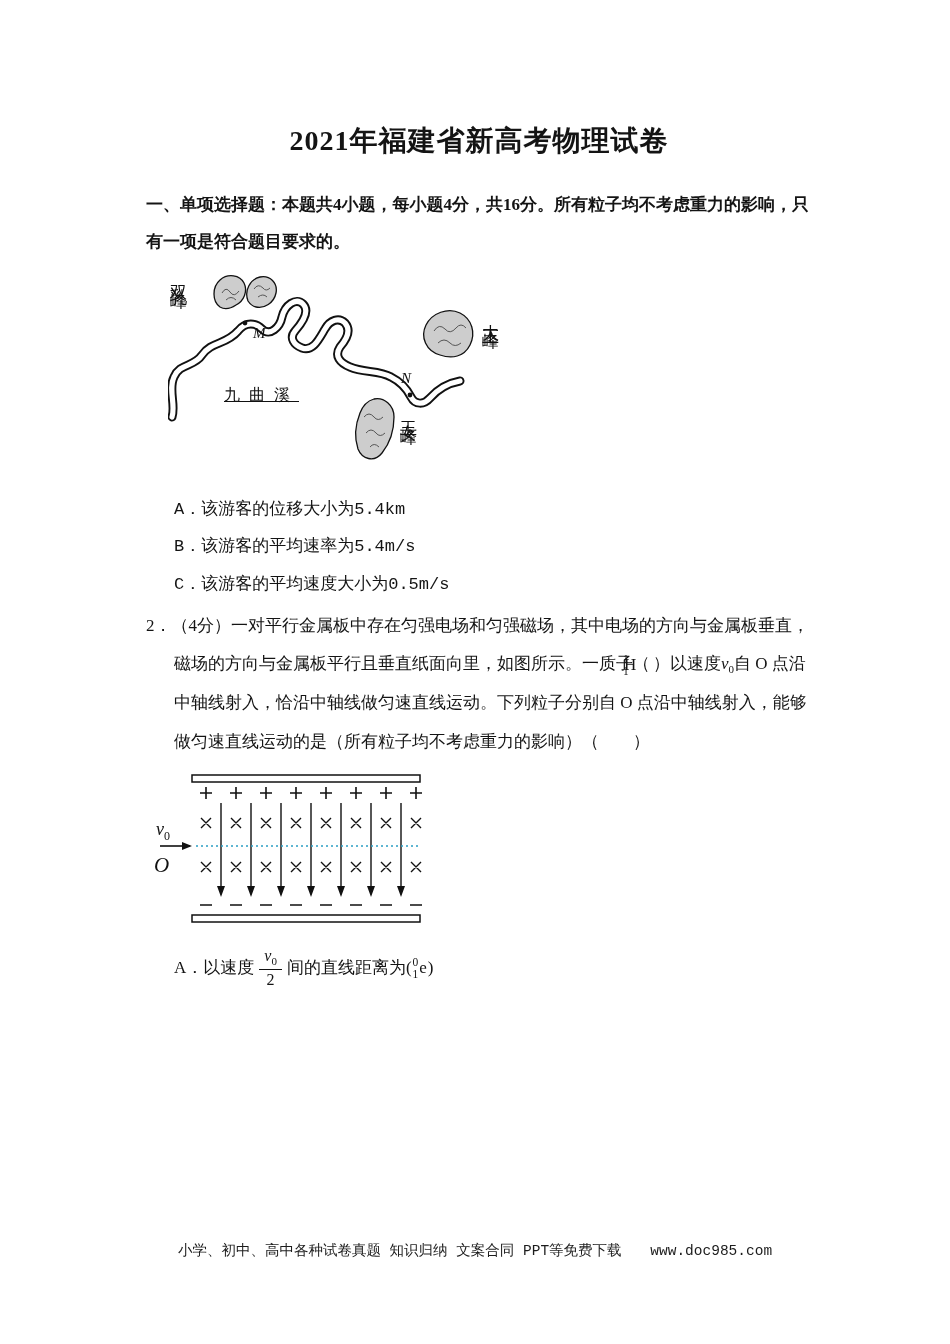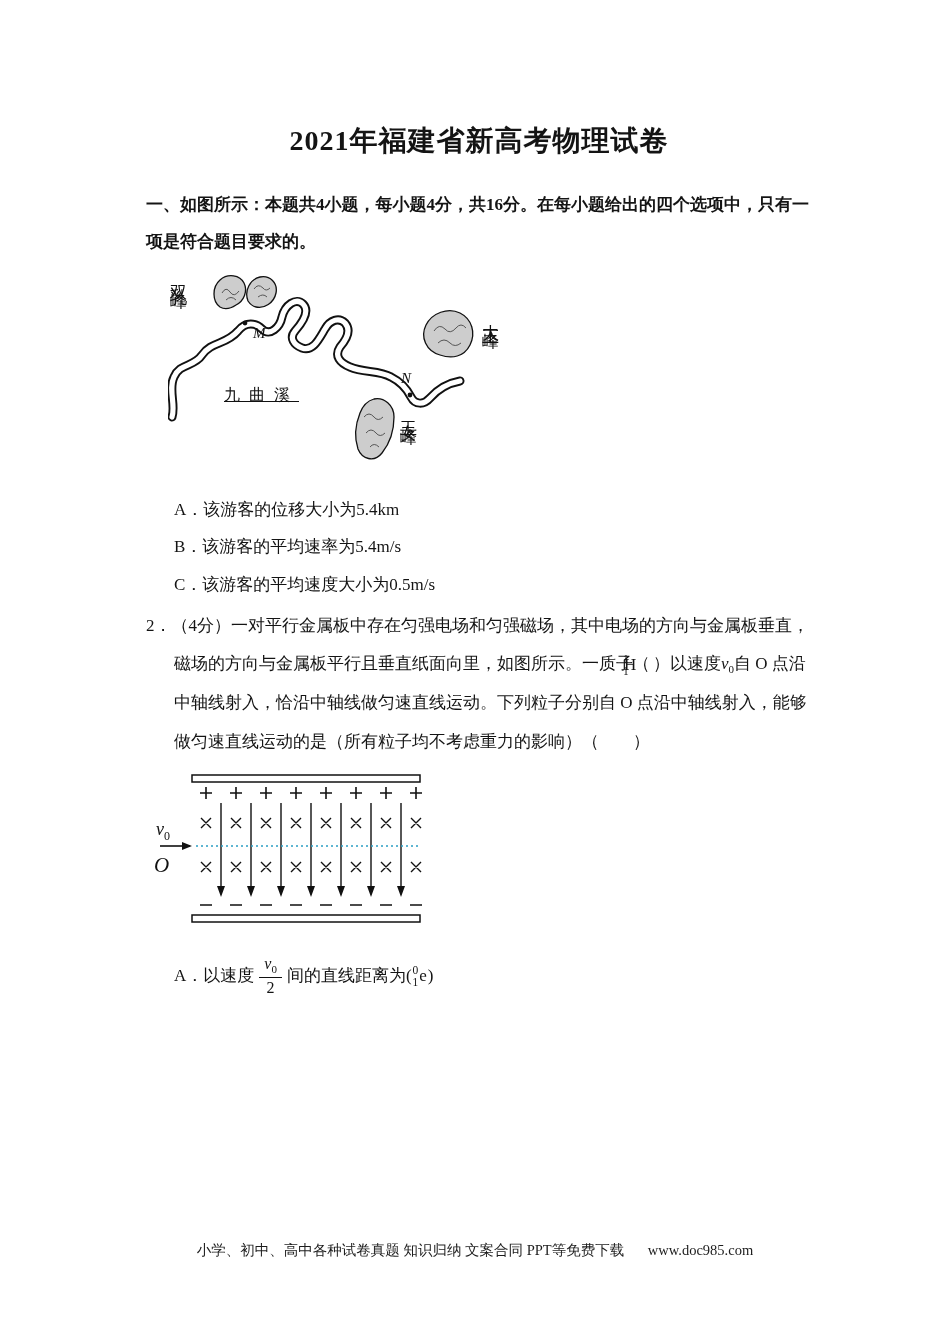--- a/index.html
+++ b/index.html
@@ -10,21 +10,21 @@
     color:#141414;
   }
   .page { position:absolute; inset:0; padding:122px 138px 0 146px; }
 
   .title { text-align:center; font-size:28px; font-weight:bold; letter-spacing:1px; margin-bottom:26px; }
 
   .section-heading { font-size:17px; font-weight:bold; line-height:2.2; margin-bottom:4px; }
 
   .question { font-size:17px; line-height:2.25; padding-left:28px; text-indent:-28px; }
 
-  .options { padding-left:28px; font-size:17px; margin-bottom:4px; }
+  .options { padding-left:28px; font-size:17px; margin-bottom:4px;font-family:Liberation Mono, monospace; }
   .option  { line-height:2.2; }
 
   
   .fig { position:relative; }
   .fig svg { position:absolute; left:0; top:0; }
   .lab { position:absolute; color:#111; white-space:nowrap; }
   .vtext { writing-mode:vertical-rl; text-orientation:upright; font-size:17px; letter-spacing:4px; line-height:1; }
   .itvar { font-style:italic; font-size:15px; }
 
   .fig1 { width:345px; height:216px; margin:6px 0 8px 22px; }
@@ -44,33 +44,33 @@
 
   .ivar { font-style:italic; }
   .ivar sub, .q2 sub { font-size:11px; font-style:normal; }
 
   .frac { display:inline-block; text-align:center; vertical-align:middle; margin:0 5px; line-height:1.15; font-size:16px; }
   .frac .num { display:block; border-bottom:1.4px solid #111; padding:0 5px 1px; }
   .frac .den { display:block; padding-top:1px; }
   .frac .it  { font-style:italic; }
   .frac sub  { font-size:11px; }
 
-  .optA { padding-left:28px; font-size:17px; line-height:1.5; margin-top:16px; display:flex; align-items:center; flex-wrap:wrap; }
+  .optA { padding-left:28px; font-size:17px; line-height:1.5; margin-top:8px; display:flex; align-items:center; flex-wrap:wrap; }
 
-  .footer { position:absolute; left:0; right:0; bottom:84px; text-align:center; font-size:14.5px; color:#1c1c1c; }
+  .footer { position:absolute; left:0; right:0; bottom:84px; text-align:center; font-size:14.5px; color:#1c1c1c;font-family:Liberation Mono, monospace; }
   .footer .site { margin-left:20px; }
 </style>
 </head>
 <body>
 
 <div class="page">
 
   <h1 class="title">2021年福建省新高考物理试卷</h1>
 
-  <p class="section-heading">一、如图所示：本题共4小题，每小题4分，共16分。在每小题给出的四个选项中，只有一项是符合题目要求的。</p>
+  <p class="section-heading">一、单项选择题：本题共4小题，每小题4分，共16分。所有粒子均不考虑重力的影响，只有一项是符合题目要求的。</p>
 
 
   <div class="fig fig1">
     <svg width="345" height="216" viewBox="0 0 345 216">
 
       <path d="M4,150 C8,138 0,122 6,110 C12,96 26,100 34,88 C44,74 58,78 70,64 C78,54 88,56 94,62 C102,70 112,60 114,50 C117,38 128,30 135,37 C142,44 134,56 127,64 C121,71 126,78 134,81 C145,85 151,72 157,62 C162,53 171,50 177,56 C183,63 179,72 172,80 C166,89 172,96 182,100 C196,106 211,103 223,110 C233,115 239,122 243,130 C247,138 256,138 262,131 C270,122 281,116 292,114" fill="none" stroke="#111" stroke-width="9" stroke-linecap="round" stroke-linejoin="round"></path>
       <path d="M4,150 C8,138 0,122 6,110 C12,96 26,100 34,88 C44,74 58,78 70,64 C78,54 88,56 94,62 C102,70 112,60 114,50 C117,38 128,30 135,37 C142,44 134,56 127,64 C121,71 126,78 134,81 C145,85 151,72 157,62 C162,53 171,50 177,56 C183,63 179,72 172,80 C166,89 172,96 182,100 C196,106 211,103 223,110 C233,115 239,122 243,130 C247,138 256,138 262,131 C270,122 281,116 292,114" fill="none" stroke="#ffffff" stroke-width="5.2" stroke-linecap="round" stroke-linejoin="round"></path>
 
       <g stroke="#111" stroke-width="1.3">
         <path d="M52,40 C44,34 44,20 52,13 C60,6 72,8 76,16 C80,24 76,34 68,38 C62,42 57,43 52,40 Z" fill="#cdcdcd"></path>

